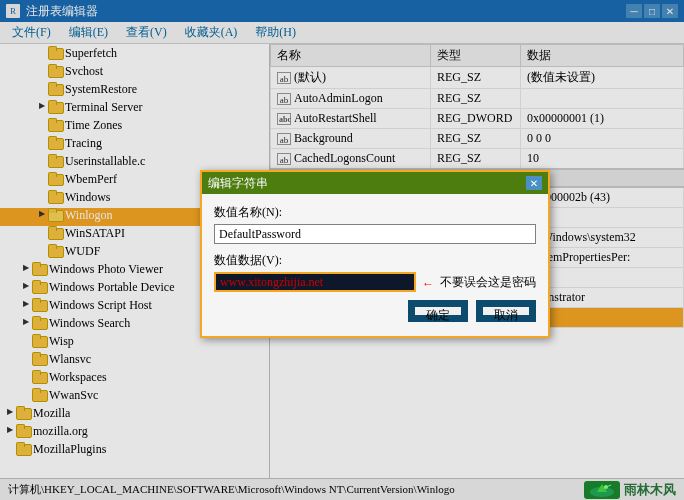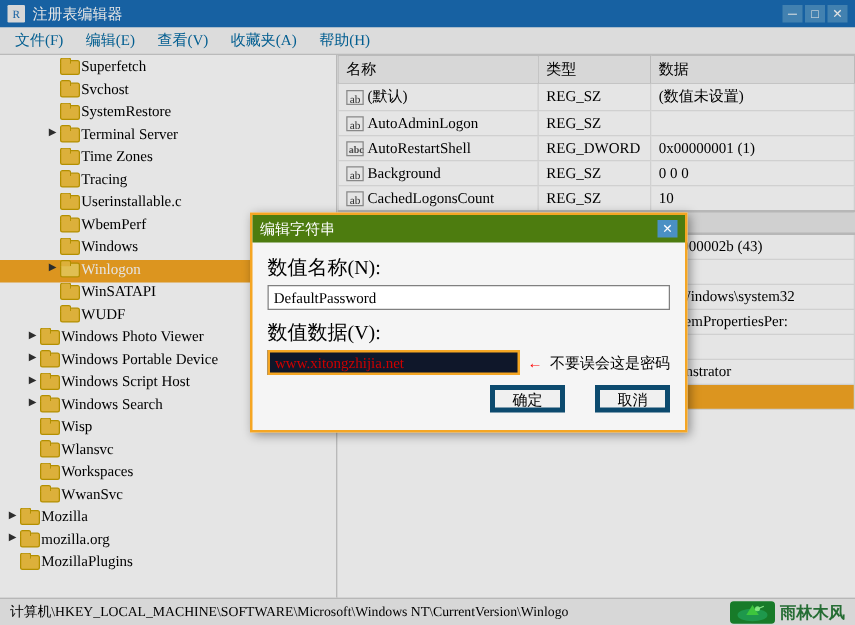--- a/index.html
+++ b/index.html
@@ -283,21 +283,21 @@
       display: flex;
       align-items: center;
       justify-content: center;
     }
 
     .dialog-body {
       padding: 10px 12px;
     }
 
     .dialog-field-label {
-      font-size: 16px;
+      font-size: 12px;
       color: #000;
       margin-bottom: 3px;
     }
 
     .dialog-input {
       width: 100%;
       height: 20px;
       border: 1px solid #808080;
       background: white;
       font-size: 12px;
@@ -338,26 +338,25 @@
       display: flex;
       justify-content: flex-end;
       gap: 8px;
       margin-top: 8px;
       padding-bottom: 4px;
     }
 
     .dialog-btn {
       width: 60px;
       height: 22px;
-      border: 4px solid #0c4a6e;
+      border: 7px solid #0c4a6e;
       background: #f0f0f0;
       font-size: 12px;
       cursor: pointer;
       font-family: 'SimSun', '宋体', serif;
-      margin-left: 16px;
     }
   </style>
 </head>
 <body>
 
 <div class="title-bar">
   <div class="title-bar-left">
     <div class="title-icon">R</div>
     <span class="title-text">注册表编辑器</span>
   </div>

